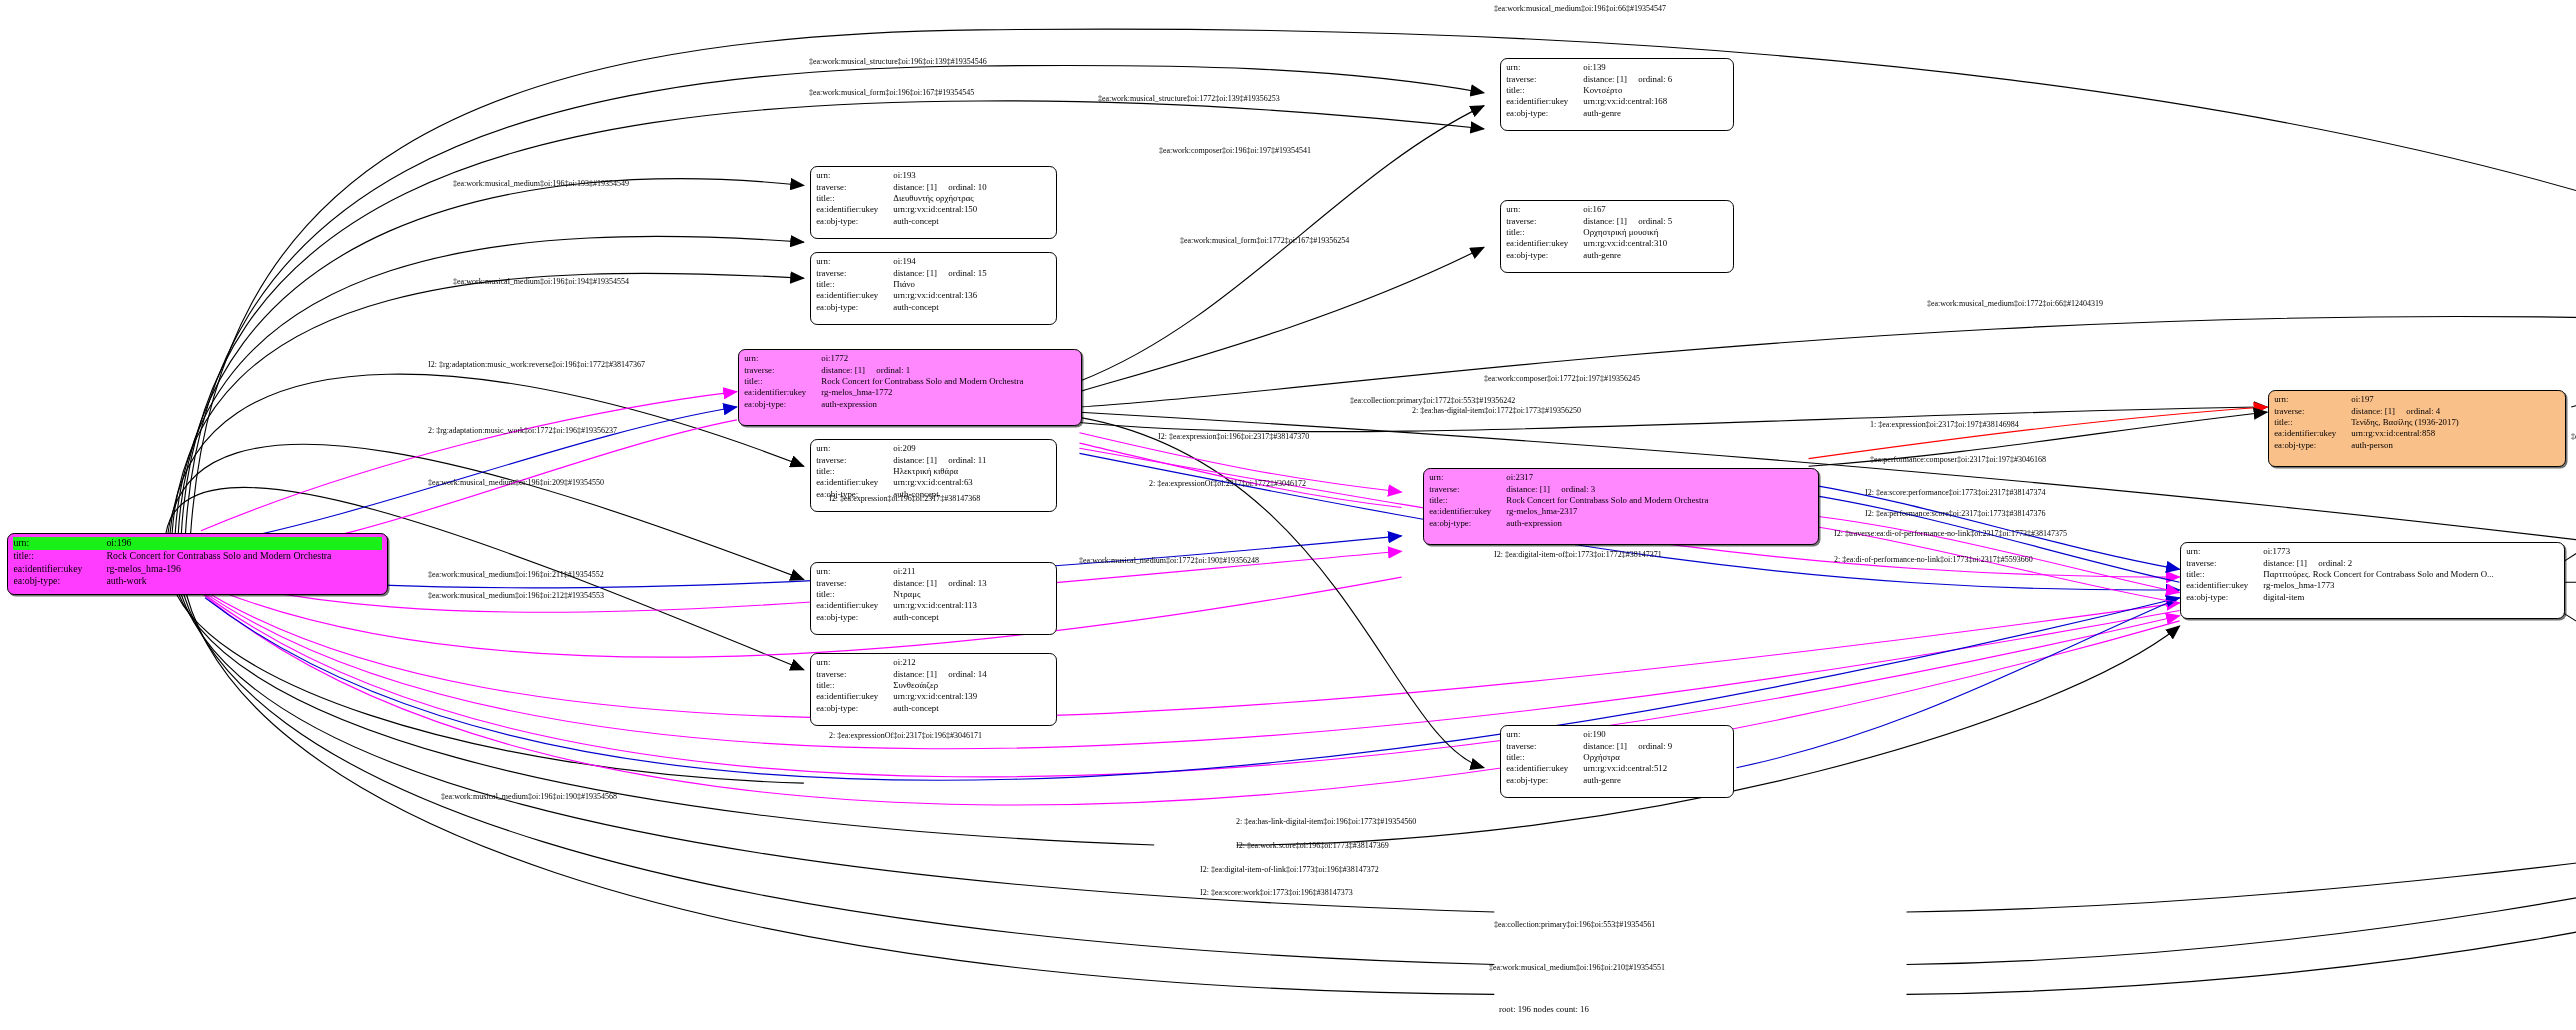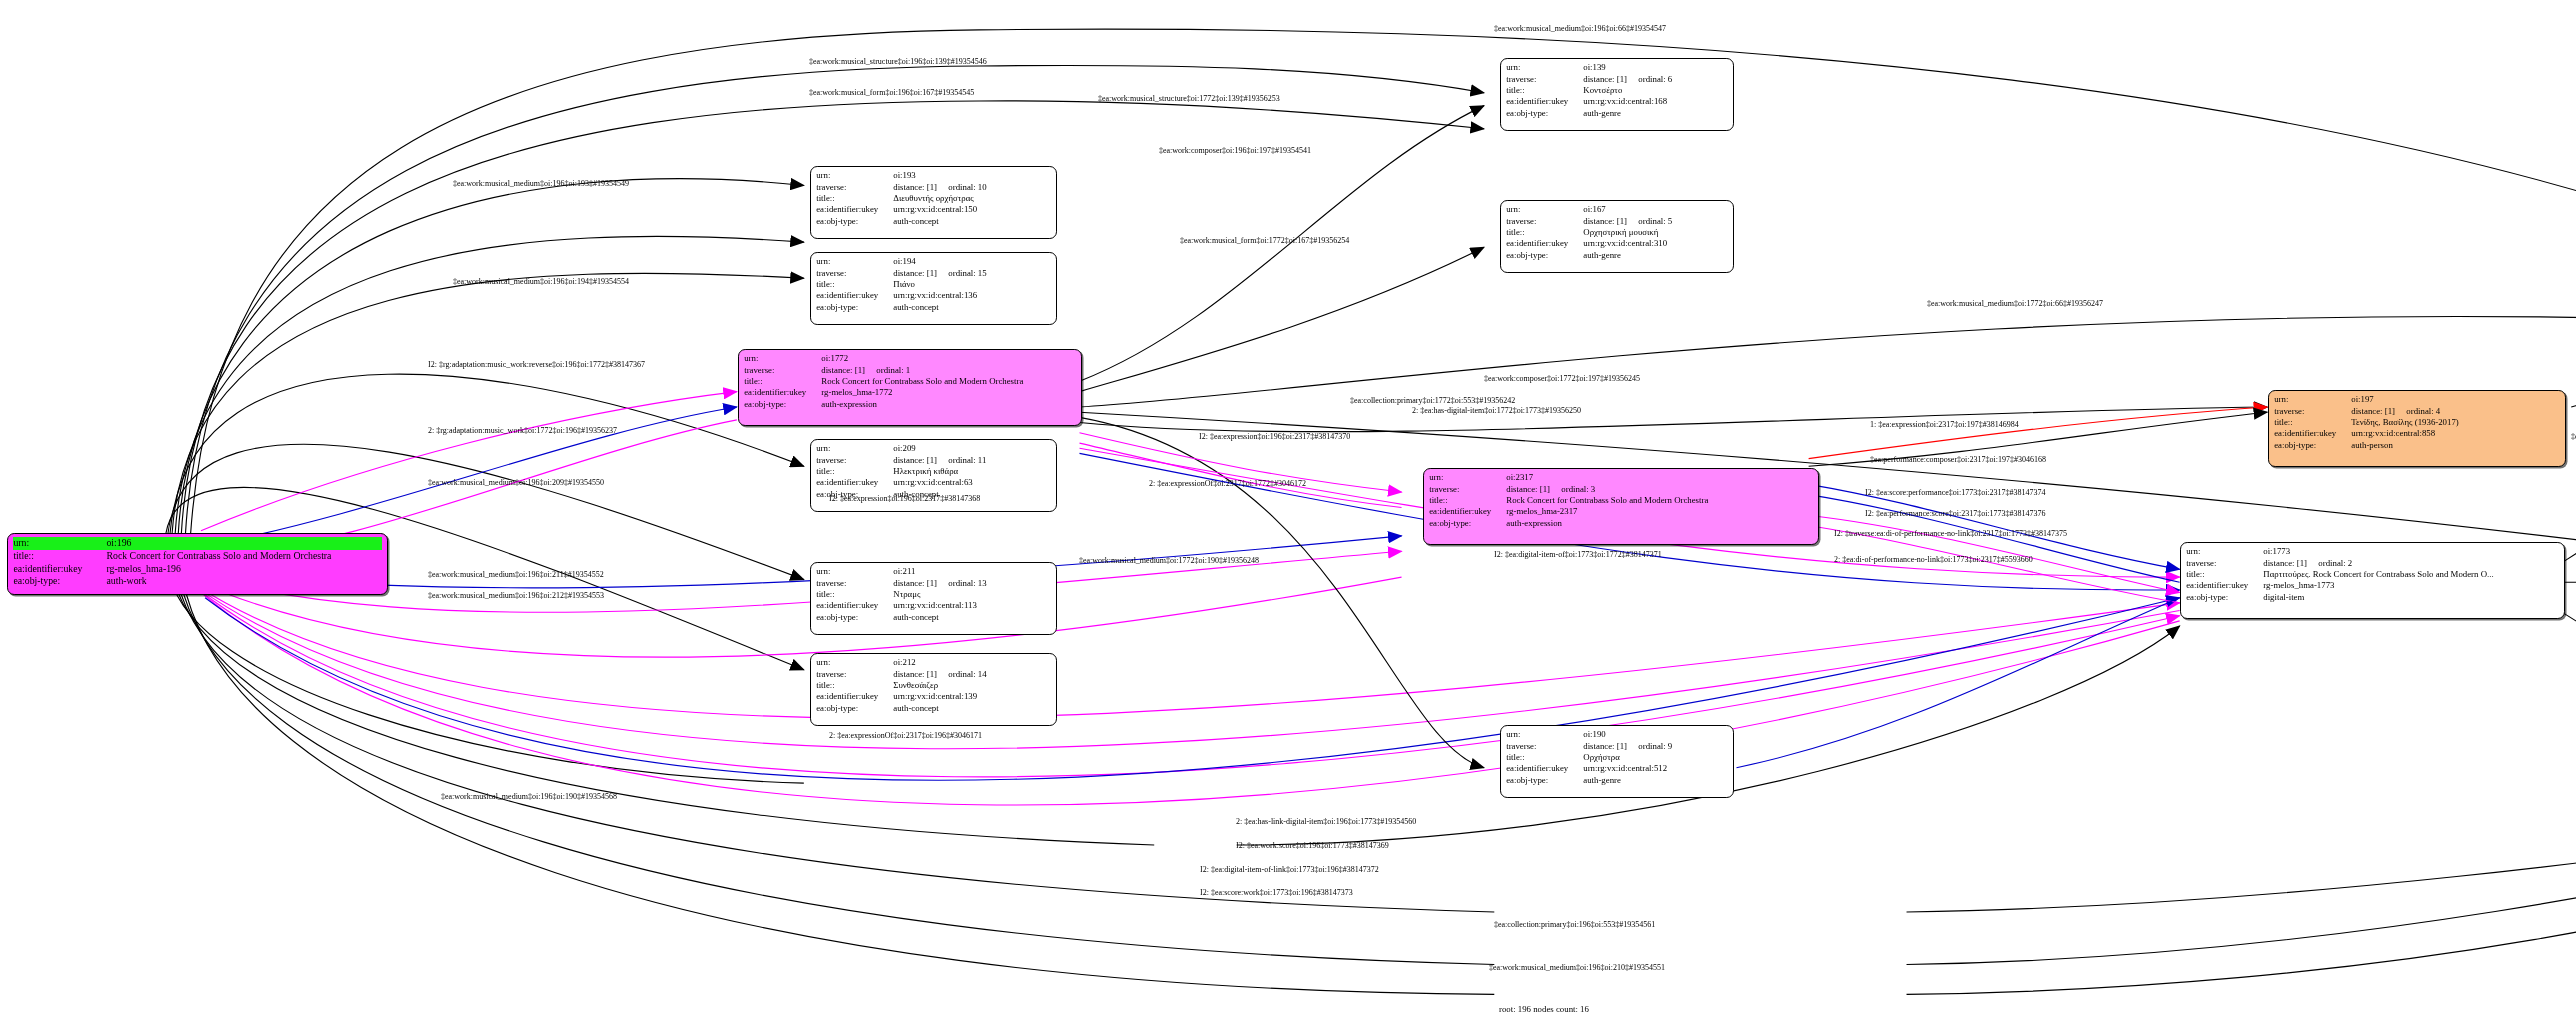--- a/index.html
+++ b/index.html
@@ -486,38 +486,38 @@
           <td class="v">urn:rg:vx:id:central:512</td>
           </tr>
       <tr>
             <td class="k">ea:obj-type:</td>
           <td class="v">auth-genre</td>
           </tr>
     </tbody>
       </table>
   </div>
 
-  <div class="elabel" style="left:1494px; top:25px;text-align:center;">‡ea:work:musical_medium‡oi:196‡oi:66‡#19354547</div>
+  <div class="elabel" style="left:1494px; top:5px;text-align:center;">‡ea:work:musical_medium‡oi:196‡oi:66‡#19354547</div>
   <div class="elabel" style="left:809px; top:58px;">‡ea:work:musical_structure‡oi:196‡oi:139‡#19354546</div>
   <div class="elabel" style="left:809px; top:89px;">‡ea:work:musical_form‡oi:196‡oi:167‡#19354545</div>
   <div class="elabel" style="left:1098px; top:95px;">‡ea:work:musical_structure‡oi:1772‡oi:139‡#19356253</div>
   <div class="elabel" style="left:1159px; top:147px;">‡ea:work:composer‡oi:196‡oi:197‡#19354541</div>
   <div class="elabel" style="left:453px;  top:180px;">‡ea:work:musical_medium‡oi:196‡oi:193‡#19354549</div>
   <div class="elabel" style="left:1180px; top:237px;">‡ea:work:musical_form‡oi:1772‡oi:167‡#19356254</div>
   <div class="elabel" style="left:453px;  top:278px;">‡ea:work:musical_medium‡oi:196‡oi:194‡#19354554</div>
-  <div class="elabel" style="left:1927px; top:300px;">‡ea:work:musical_medium‡oi:1772‡oi:66‡#19356247</div>
+  <div class="elabel" style="left:1927px; top:300px;">‡ea:work:musical_medium‡oi:1772‡oi:66‡#12404319</div>
   <div class="elabel" style="left:428px;  top:361px;">I2: ‡rg:adaptation:music_work:reverse‡oi:196‡oi:1772‡#38147367</div>
   <div class="elabel" style="left:1484px; top:375px;">‡ea:work:composer‡oi:1772‡oi:197‡#19356245</div>
   <div class="elabel" style="left:1350px; top:397px;">‡ea:collection:primary‡oi:1772‡oi:553‡#19356242</div>
   <div class="elabel" style="left:428px;  top:427px;">2: ‡rg:adaptation:music_work‡oi:1772‡oi:196‡#19356237</div>
   <div class="elabel" style="left:1412px; top:407px;">2: ‡ea:has-digital-item‡oi:1772‡oi:1773‡#19356250</div>
   <div class="elabel" style="left:1870px; top:421px;">1: ‡ea:expression‡oi:2317‡oi:197‡#38146984</div>
   <div class="elabel" style="left:2571px; top:433px;">‡ea:score:musical_medium‡oi:1773‡oi:66‡#5593655</div>
   <div class="elabel" style="left:428px;  top:479px;">‡ea:work:musical_medium‡oi:196‡oi:209‡#19354550</div>
-  <div class="elabel" style="left:1190px; top:433px;padding-left:9px;">I2: ‡ea:expression‡oi:196‡oi:2317‡#38147370</div>
+  <div class="elabel" style="left:1149px; top:433px;padding-left:9px;">I2: ‡ea:expression‡oi:196‡oi:2317‡#38147370</div>
   <div class="elabel" style="left:1870px; top:456px;">‡ea:performance:composer‡oi:2317‡oi:197‡#3046168</div>
   <div class="elabel" style="left:1149px; top:480px;">2: ‡ea:expressionOf‡oi:2317‡oi:1772‡#3046172</div>
   <div class="elabel" style="left:1865px; top:489px;">I2: ‡ea:score:performance‡oi:1773‡oi:2317‡#38147374</div>
   <div class="elabel" style="left:1865px; top:510px;">I2: ‡ea:performance:score‡oi:2317‡oi:1773‡#38147376</div>
   <div class="elabel" style="left:829px; top:495px;">I2: ‡ea:expression‡oi:196‡oi:2317‡#38147368</div>
   <div class="elabel" style="left:1079px; top:521px;margin-top:36px;">‡ea:work:musical_medium‡oi:1772‡oi:190‡#19356248</div>
   <div class="elabel" style="left:1834px; top:530px;">I2: ‡traverse:ea:di-of-performance-no-link‡oi:2317‡oi:1773‡#38147375</div>
 
   <div class="elabel" style="left:428px;  top:571px;text-align:right;">‡ea:work:musical_medium‡oi:196‡oi:211‡#19354552</div>
   <div class="elabel" style="left:1834px; top:556px;">2: ‡ea:di-of-performance-no-link‡oi:1773‡oi:2317‡#5593660</div>

